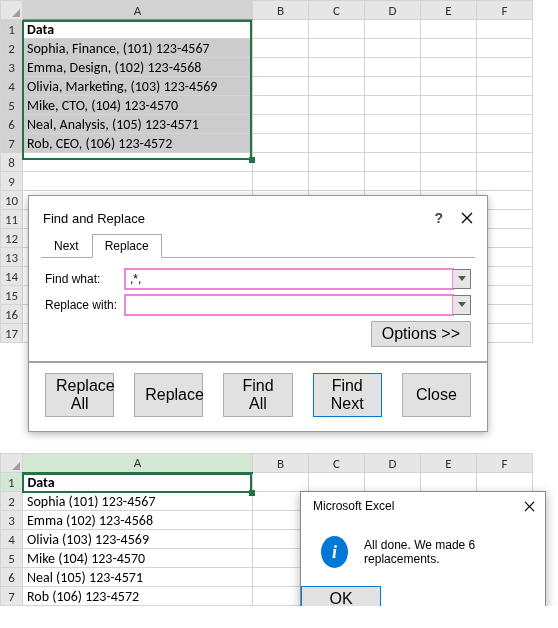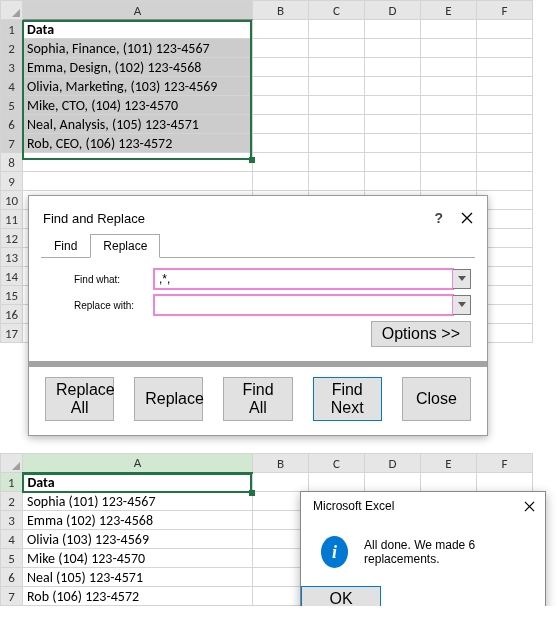--- a/index.html
+++ b/index.html
@@ -31,30 +31,30 @@
   .dialog .close { font-size:14px; cursor:pointer; }
   .dialog .close svg{ width:12px;height:12px;display:block;}
   
   .tabs { display:flex; padding: 4px 12px 0 12px; }
   .tab { padding:4px 12px; border:1px solid transparent; cursor:pointer; font-size:12px;}
   .tab.active { border:1px solid #aaa; border-bottom:1px solid #fff; background:#fff; position:relative; z-index:2;}
   .tabline { border-top:1px solid #aaa; margin:0 12px; position:relative; top:-1px;}
   
   .dlgbody { padding:10px 16px 14px 16px; }
   .fieldrow { display:flex; align-items:center; margin-bottom:6px; }
-  .fieldrow label { width:80px; font-size:10px;margin-left:29px;}
+  .fieldrow label { width:80px; font-size:12px;}
   .combo { flex:1; display:flex; }
   .combo input { flex:1; height:20px; border:1px solid #7a7a7a; padding:0 4px; font-size:12px; font-family:inherit;}
   .combo .dd { width:18px; height:20px; border:1px solid #7a7a7a; border-left:none; background:#e6e6e6; display:flex; align-items:center; justify-content:center; cursor:pointer;}
   .combo .dd svg{width:8px;height:6px;}
   .combo.highlight input { border:1px solid #f084d8; box-shadow:0 0 0 1px #f084d8;}
   
   .optionsrow { display:flex; justify-content:flex-end; margin-top:6px; }
   .btn { background:#e1e1e1; border:1px solid #adadad; padding:3px 10px; font-size:16px; cursor:pointer; font-family:inherit; min-width:70px; text-align:center;}
-  .btnrow { display:flex; gap:20px; padding:10px 16px 14px 16px; border-top:6px solid #a3a3a3;}
+  .btnrow { display:flex; gap:20px; padding:10px 16px 14px 16px; border-top:2px solid #a3a3a3;}
   .btnrow .btn{ flex:1; min-width:0;}
   .btn.primary { border:1px solid #0078d4; }
   
   .arrow-container { display:flex; justify-content:center; padding:18px 0 22px 0; }
   
   table.grid.bottom th.colh.sel-a { background:#d2e8d2; border-bottom:2px solid #217346;}
   table.grid.bottom th.rowh.sel { background:#d2e8d2; border-right:2px solid #217346;}
   
   .msgbox { position:absolute; background:#fff; border:1px solid #888; box-shadow:0 3px 10px rgba(0,0,0,.3); font-family:'Segoe UI',Arial,sans-serif; }
   .msgbox .mbtitle { display:flex; justify-content:space-between; align-items:center; padding:7px 10px 5px 12px; font-size:12px;}
@@ -255,21 +255,21 @@
       <div class="winctrls">
         <span class="help">?</span>
         <span class="close">
           <svg viewBox="0 0 12 12">
               <path d="M1 1 L11 11 M11 1 L1 11" stroke="#000" stroke-width="1.3" fill="none"></path>
             </svg>
         </span>
       </div>
     </div>
     <div class="tabs">
-      <div class="tab">Find</div>
+      <div class="tab">Next</div>
       <div class="tab active">Replace</div>
     </div>
     <div class="tabline"></div>
     <div class="dlgbody">
       <div class="fieldrow">
         <label>Find what:</label>
         <div class="combo highlight">
           <input type="text" value=",*," style="">
           <div class="dd">
             <svg viewBox="0 0 8 6">

